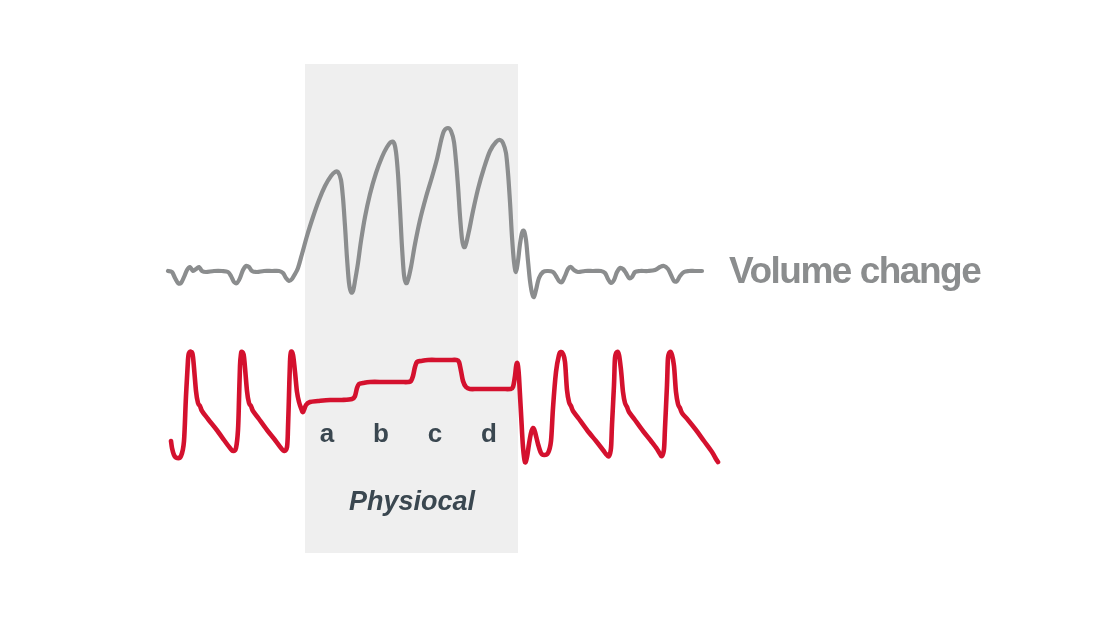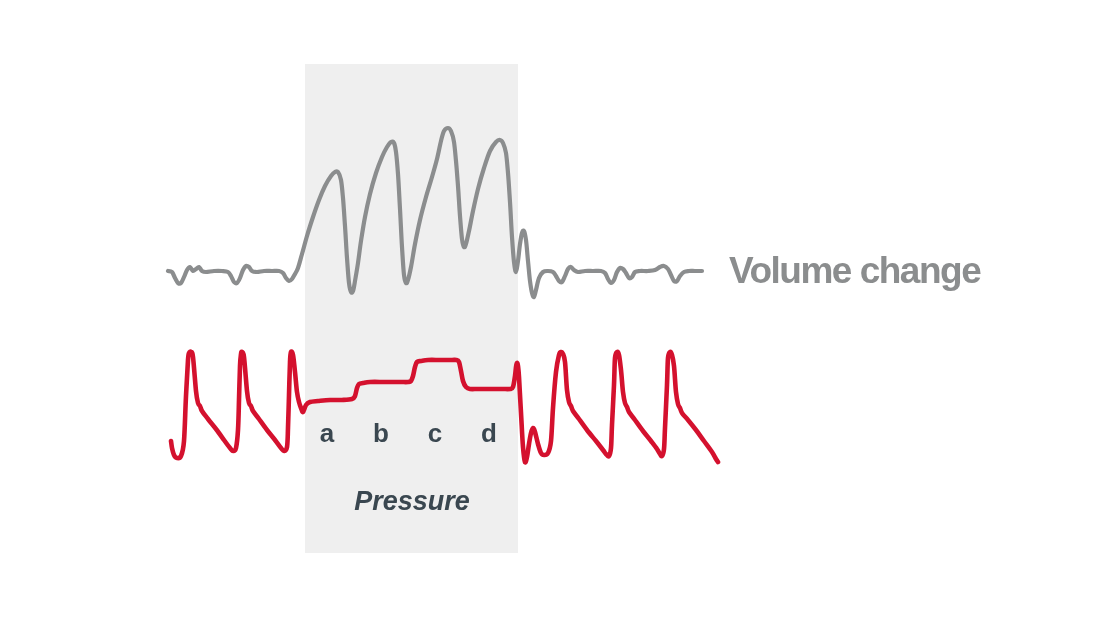--- a/index.html
+++ b/index.html
@@ -46,14 +46,14 @@
   <svg class="waves" viewBox="0 0 1110 624" aria-hidden="true">
     <rect id="band" x="305" y="64" width="213" height="489"></rect>
     <path id="volumePath" d="M168,271C168.7,271.2 170.8,270.8 172,272C173.2,273.2 174,276.2 175,278C176,279.8 177,282.2 178,283C179,283.8 180,284 181,283C182,282 183,279.2 184,277C185,274.8 186,271.7 187,270C188,268.3 189,266.8 190,267C191,267.2 192,270.7 193,271C194,271.3 195,269.7 196,269C197,268.3 198,266.7 199,267C200,267.3 200.8,270.2 202,271C203.2,271.8 204,272 206,272C208,272 211.3,271.2 214,271C216.7,270.8 219.7,270.8 222,271C224.3,271.2 226.5,271.2 228,272C229.5,272.8 230,274.3 231,276C232,277.7 233,280.8 234,282C235,283.2 236,283.7 237,283C238,282.3 239,280.2 240,278C241,275.8 242,272 243,270C244,268 245,266.5 246,266C247,265.5 248,266.2 249,267C250,267.8 250.7,270.2 252,271C253.3,271.8 255,272 257,272C259,272 261.5,271.2 264,271C266.5,270.8 269.5,271 272,271C274.5,271 277.2,270.7 279,271C280.8,271.3 281.8,271.8 283,273C284.2,274.2 285,276.7 286,278C287,279.3 288,280.8 289,281C290,281.2 291,280.2 292,279C293,277.8 294,275.8 295,274C296,272.2 296.8,271.3 298,268C299.2,264.7 300.5,259.3 302,254C303.5,248.7 305.2,242.2 307,236C308.8,229.8 311,223 313,217C315,211 317,205.2 319,200C321,194.8 323,190 325,186C327,182 329.3,178.3 331,176C332.7,173.7 333.8,172.7 335,172C336.2,171.3 337,170.7 338,172C339,173.3 340.2,175.7 341,180C341.8,184.3 342.3,190.3 343,198C343.7,205.7 344.3,216 345,226C345.7,236 346.3,248.5 347,258C347.7,267.5 348.3,277.3 349,283C349.7,288.7 350.3,290.7 351,292C351.7,293.3 352.3,292.8 353,291C353.7,289.2 354.2,285.7 355,281C355.8,276.3 357,269.7 358,263C359,256.3 359.8,248.7 361,241C362.2,233.3 363.5,224.8 365,217C366.5,209.2 368.2,201.3 370,194C371.8,186.7 374,179.2 376,173C378,166.8 380.2,161.3 382,157C383.8,152.7 385.5,149.5 387,147C388.5,144.5 389.8,142.7 391,142C392.2,141.3 393.2,141.3 394,143C394.8,144.7 395.3,146.8 396,152C396.7,157.2 397.3,164.5 398,174C398.7,183.5 399.3,196.8 400,209C400.7,221.2 401.3,236 402,247C402.7,258 403.3,269 404,275C404.7,281 405.3,282.2 406,283C406.7,283.8 407.2,282.7 408,280C408.8,277.3 409.8,273 411,267C412.2,261 413.5,251.8 415,244C416.5,236.2 418.2,227.8 420,220C421.8,212.2 424,204.2 426,197C428,189.8 430.2,183.3 432,177C433.8,170.7 435.5,165 437,159C438.5,153 439.8,145.7 441,141C442.2,136.3 442.8,133.2 444,131C445.2,128.8 446.8,128 448,128C449.2,128 450,128.7 451,131C452,133.3 453.2,137 454,142C454.8,147 455.3,153.7 456,161C456.7,168.3 457.3,176.8 458,186C458.7,195.2 459.3,207.2 460,216C460.7,224.8 461.3,233.8 462,239C462.7,244.2 463.3,246.2 464,247C464.7,247.8 465.2,246.7 466,244C466.8,241.3 467.8,236.5 469,231C470.2,225.5 471.5,218 473,211C474.5,204 476.2,196.2 478,189C479.8,181.8 482,174.3 484,168C486,161.7 488,155.3 490,151C492,146.7 494.3,143.8 496,142C497.7,140.2 498.8,139.8 500,140C501.2,140.2 502,140.8 503,143C504,145.2 505.2,148 506,153C506.8,158 507.3,164.8 508,173C508.7,181.2 509.3,191.3 510,202C510.7,212.7 511.3,227 512,237C512.7,247 513.3,256.2 514,262C514.7,267.8 515.3,272.2 516,272C516.7,271.8 517.3,265.7 518,261C518.7,256.3 519.3,248.7 520,244C520.7,239.3 521.3,235.2 522,233C522.7,230.8 523.3,229.8 524,231C524.7,232.2 525.3,235 526,240C526.7,245 527.3,254.2 528,261C528.7,267.8 529.3,275.7 530,281C530.7,286.3 531.3,290.3 532,293C532.7,295.7 533.3,297.5 534,297C534.7,296.5 535.2,293.2 536,290C536.8,286.8 537.8,281 539,278C540.2,275 541.5,273.2 543,272C544.5,270.8 546.3,271 548,271C549.7,271 551.7,271.2 553,272C554.3,272.8 555,274.5 556,276C557,277.5 558,280 559,281C560,282 561,282.8 562,282C563,281.2 564,278.2 565,276C566,273.8 567,270.5 568,269C569,267.5 570,266.8 571,267C572,267.2 572.8,269.2 574,270C575.2,270.8 576.2,271.8 578,272C579.8,272.2 582.5,271.2 585,271C587.5,270.8 590.3,271 593,271C595.7,271 599,270.7 601,271C603,271.3 603.8,271.7 605,273C606.2,274.3 607,277.3 608,279C609,280.7 610,282.8 611,283C612,283.2 613,281.8 614,280C615,278.2 616,274 617,272C618,270 619,268.5 620,268C621,267.5 622,268.2 623,269C624,269.8 625,271.5 626,273C627,274.5 628,277.3 629,278C630,278.7 631,278 632,277C633,276 633.7,273 635,272C636.3,271 637.8,271.2 640,271C642.2,270.8 645.5,271.2 648,271C650.5,270.8 653,270.7 655,270C657,269.3 658.5,267.7 660,267C661.5,266.3 662.7,265.7 664,266C665.3,266.3 666.8,267.5 668,269C669.2,270.5 670,273 671,275C672,277 673,280 674,281C675,282 676,281.8 677,281C678,280.2 678.8,277.5 680,276C681.2,274.5 682.5,272.8 684,272C685.5,271.2 687.2,271.2 689,271C690.8,270.8 692.8,271 695,271C697.2,271 700.8,271 702,271"></path>
     <path id="pressurePath" d="M171,441C171.2,442.2 171.5,445.7 172,448C172.5,450.3 173.2,453.3 174,455C174.8,456.7 175.8,457.8 177,458C178.2,458.2 179.8,458.8 181,456C182.2,453.2 183.2,451 184,441C184.8,431 185.3,409.5 186,396C186.7,382.5 187.5,367.2 188,360C188.5,352.8 188.5,354.3 189,353C189.5,351.7 190.3,351.3 191,352C191.7,352.7 192.2,350.5 193,357C193.8,363.5 195.2,383.3 196,391C196.8,398.7 197.3,400.5 198,403C198.7,405.5 199.3,404.7 200,406C200.7,407.3 200.7,408.8 202,411C203.3,413.2 205.7,416 208,419C210.3,422 213.3,425.5 216,429C218.7,432.5 221.7,436.8 224,440C226.3,443.2 228.5,446.2 230,448C231.5,449.8 232,451 233,451C234,451 235.2,451.5 236,448C236.8,444.5 237.5,438 238,430C238.5,422 238.7,410.7 239,400C239.3,389.3 239.7,373.7 240,366C240.3,358.3 240.7,356.3 241,354C241.3,351.7 241.5,351.5 242,352C242.5,352.5 243.2,350.5 244,357C244.8,363.5 246.2,383.3 247,391C247.8,398.7 248.3,400.5 249,403C249.7,405.5 250.3,404.7 251,406C251.7,407.3 251.7,408.8 253,411C254.3,413.2 256.7,415.8 259,419C261.3,422.2 264.3,426.5 267,430C269.7,433.5 272.7,437 275,440C277.3,443 279.5,446.2 281,448C282.5,449.8 283,451.2 284,451C285,450.8 286.3,450.8 287,447C287.7,443.2 287.7,436.7 288,428C288.3,419.3 288.7,406 289,395C289.3,384 289.7,369.2 290,362C290.3,354.8 290.5,353.2 291,352C291.5,350.8 292.3,351.7 293,355C293.7,358.3 294.3,365.8 295,372C295.7,378.2 296.3,387 297,392C297.7,397 298.3,399.3 299,402C299.7,404.7 300.3,406.3 301,408C301.7,409.7 302.2,412.5 303,412C303.8,411.5 304.8,406.7 306,405C307.2,403.3 308,402.7 310,402C312,401.3 314.7,401.3 318,401C321.3,400.7 326,400.2 330,400C334,399.8 338.3,400.2 342,400C345.7,399.8 349.8,399.7 352,399C354.2,398.3 354.2,397.8 355,396C355.8,394.2 356.3,390 357,388C357.7,386 358,384.8 359,384C360,383.2 361.2,383.3 363,383C364.8,382.7 366.3,382.2 370,382C373.7,381.8 380,382 385,382C390,382 396.2,382 400,382C403.8,382 406.2,382.2 408,382C409.8,381.8 410.2,382 411,381C411.8,380 412.3,378.3 413,376C413.7,373.7 414.3,369.3 415,367C415.7,364.7 416,363 417,362C418,361 419.2,361.3 421,361C422.8,360.7 424.8,360.2 428,360C431.2,359.8 436,360 440,360C444,360 449.3,360 452,360C454.7,360 454.8,359.7 456,360C457.2,360.3 458.2,360.2 459,362C459.8,363.8 460.3,367.8 461,371C461.7,374.2 462.2,378.3 463,381C463.8,383.7 464.8,385.7 466,387C467.2,388.3 468,388.7 470,389C472,389.3 474.7,389 478,389C481.3,389 486,389 490,389C494,389 498.7,389 502,389C505.3,389 508.2,389.3 510,389C511.8,388.7 512.2,389.2 513,387C513.8,384.8 514.5,379.3 515,376C515.5,372.7 515.7,369.2 516,367C516.3,364.8 516.7,363.2 517,363C517.3,362.8 517.7,363.7 518,366C518.3,368.3 518.5,369.2 519,377C519.5,384.8 520.3,401.3 521,413C521.7,424.7 522.3,438.8 523,447C523.7,455.2 524.3,460.3 525,462C525.7,463.7 526.3,460 527,457C527.7,454 528.3,448 529,444C529.7,440 530.3,435.7 531,433C531.7,430.3 532.3,428.2 533,428C533.7,427.8 534.2,429.3 535,432C535.8,434.7 537,440.5 538,444C539,447.5 540,451.2 541,453C542,454.8 542.8,455 544,455C545.2,455 546.8,455.3 548,453C549.2,450.7 550.2,448.5 551,441C551.8,433.5 552.2,419.5 553,408C553.8,396.5 555,380.8 556,372C557,363.2 558.2,358.3 559,355C559.8,351.7 560.3,352.2 561,352C561.7,351.8 562.3,352.3 563,354C563.7,355.7 564.3,356 565,362C565.7,368 566.3,383.3 567,390C567.7,396.7 568.3,399.3 569,402C569.7,404.7 570.3,404.5 571,406C571.7,407.5 571.7,408.8 573,411C574.3,413.2 576.7,415.8 579,419C581.3,422.2 584.2,426.3 587,430C589.8,433.7 593.3,437.7 596,441C598.7,444.3 601.3,447.8 603,450C604.7,452.2 605,453 606,454C607,455 608.2,457 609,456C609.8,455 610.5,453.2 611,448C611.5,442.8 611.5,435.5 612,425C612.5,414.5 613.5,396.2 614,385C614.5,373.8 614.5,363.5 615,358C615.5,352.5 616.3,352.5 617,352C617.7,351.5 618.3,352 619,355C619.7,358 620.3,363.8 621,370C621.7,376.2 622.3,386.5 623,392C623.7,397.5 624.3,400.5 625,403C625.7,405.5 626.3,405.5 627,407C627.7,408.5 627.7,409.8 629,412C630.3,414.2 632.7,416.8 635,420C637.3,423.2 640.3,427.5 643,431C645.7,434.5 648.7,438 651,441C653.3,444 655.5,446.8 657,449C658.5,451.2 659.2,452.8 660,454C660.8,455.2 661.3,456.8 662,456C662.7,455.2 663.5,453.7 664,449C664.5,444.3 664.5,438.7 665,428C665.5,417.3 666.5,396.7 667,385C667.5,373.3 667.5,363.5 668,358C668.5,352.5 669.3,352.5 670,352C670.7,351.5 671.3,352.7 672,355C672.7,357.3 673.3,359.8 674,366C674.7,372.2 675.3,385.7 676,392C676.7,398.3 677.3,401.3 678,404C678.7,406.7 679.3,406.5 680,408C680.7,409.5 680.7,411 682,413C683.3,415 685.7,417.2 688,420C690.3,422.8 693.3,426.5 696,430C698.7,433.5 701.3,437.3 704,441C706.7,444.7 710,449 712,452C714,455 715,457.3 716,459C717,460.7 717.7,461.5 718,462"></path>
   </svg>
   <div class="label volume-label">Volume change</div>
   <div class="step step-a">a</div>
   <div class="step step-b">b</div>
   <div class="step step-c">c</div>
   <div class="step step-d">d</div>
-  <div class="physiocal-label">Pressure</div>
+  <div class="physiocal-label">Physiocal</div>
 </div>
 
 </body></html>

